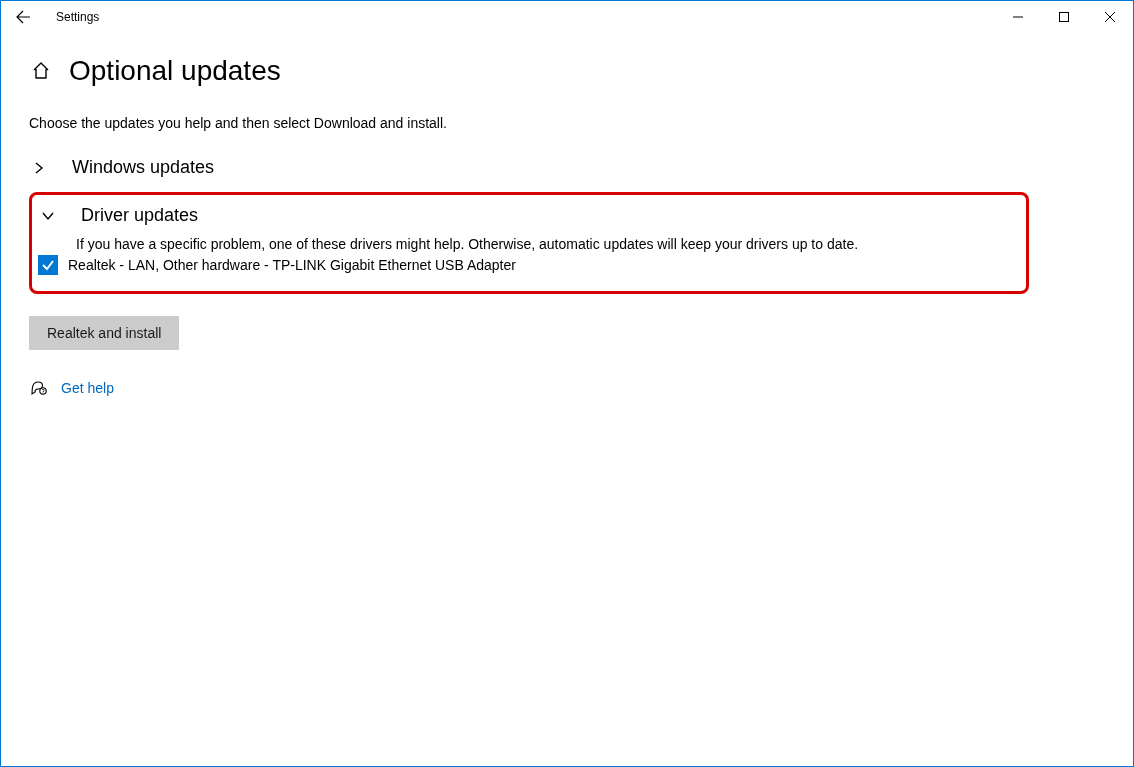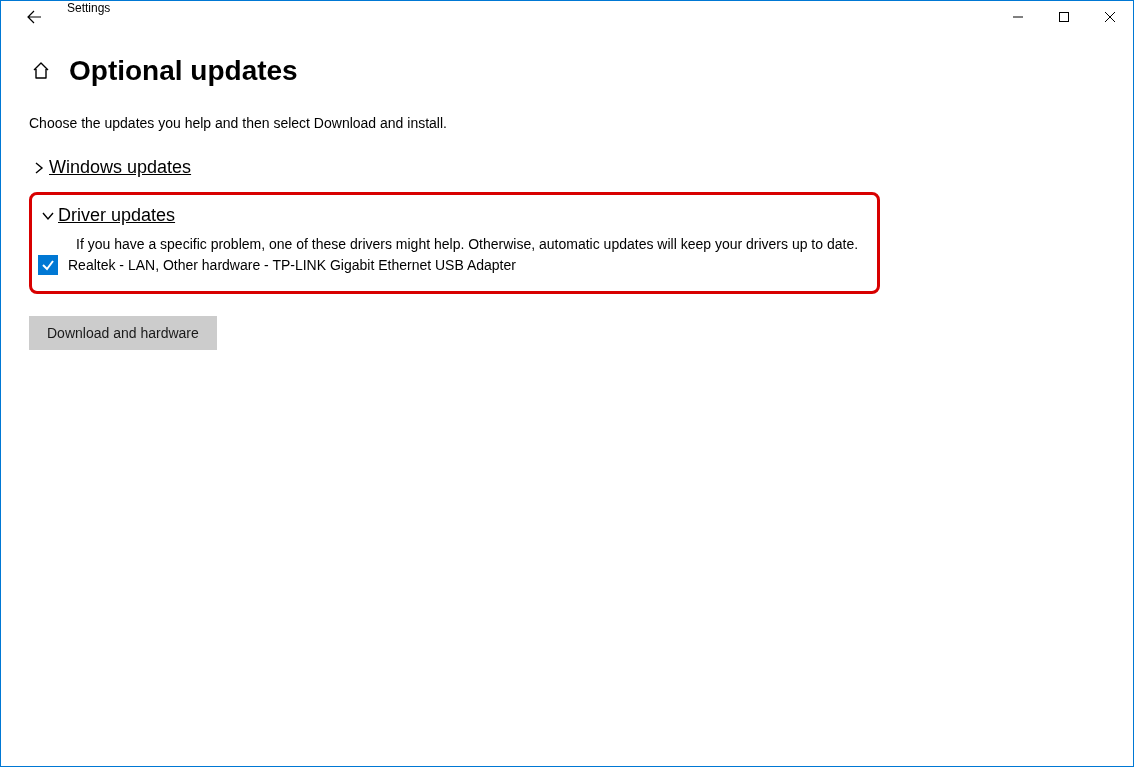--- a/index.html
+++ b/index.html
@@ -13,22 +13,22 @@
     overflow: hidden;
   }
   .window {
     width: 1134px; height: 767px;
     border: 1px solid #0078d4;
     position: relative;
   }
   .titlebar {
     height: 32px;
     display: flex;
-    align-items: flex-start;
-    padding-left: 14px;
+    align-items: center;
+    padding-left: 3px;
   }
   .titlebar .back {
     width: 38px; height: 32px;
     display: flex; align-items: center; justify-content: center;
     cursor: pointer;
   }
   .titlebar .title {
     font-size: 12px;
     margin-left: 14px;
   }
@@ -50,49 +50,48 @@
     align-items: center;
     gap: 16px;
   }
   .home-icon {
     display: flex; align-items: center; justify-content: center;
     width: 24px; height: 24px;
     cursor: pointer;
   }
   .page-title {
     font-size: 28px;
-    font-weight: 700;
+    font-weight: 400;
     margin: 0;
   }
   .instruction {
     margin: 28px 0 22px 0;
     font-size: 14px;
   }
   .section {
     margin-top: 14px;
   }
   .section-header {
     display: flex;
-    gap: 0;
+    gap: 23px;
     cursor: pointer;
     padding: 4px 0;
-    text-decoration: underline;
   }
   .section-header .caret {
     width: 20px; display: flex; align-items: center; justify-content: center;
   }
   .section-title {
     font-size: 18px;
   }
   .highlight-box {
     border: 3px solid #d80000;
     border-radius: 8px;
     padding: 6px 10px 16px 6px;
     margin-top: 10px;
-    width: 851px;
+    width: 1000px;
   }
   .section-desc {
     margin: 6px 0 3px 38px;
     font-size: 14px;
   }
   .driver-row {
     display: flex;
     align-items: center;
     gap: 10px;
   }
@@ -201,17 +200,28 @@
       <div class="driver-row">
         <div class="checkbox">
           <svg width="14" height="14" viewBox="0 0 14 14">
             <path d="M2 7 L6 11 L12 3" stroke="#fff" stroke-width="2" fill="none"></path>
           </svg>
         </div>
         <span class="driver-label">Realtek - LAN, Other hardware - TP-LINK Gigabit Ethernet USB Adapter</span>
       </div>
     </div>
 
-    <button class="download-btn">Download and hardware</button>
-
+    <button class="download-btn">Realtek and install</button>
+
+    <div class="help-row">
+      <div class="help-icon">
+        <svg width="18" height="18" viewBox="0 0 18 18">
+          <path d="M2 15 C2 10 2 3 8 3 C14 3 14 10 8 10 C6 10 5 11 5 13 Z" stroke="#000" stroke-width="1.1" fill="none"></path>
+          <circle cx="13" cy="12" r="3.2" stroke="#000" stroke-width="1.1" fill="#fff"></circle>
+          <path d="M12 10.8 a1.1 1.1 0 1 1 1.4 1.5 l-0.4 0.7" stroke="#000" stroke-width="0.9" fill="none"></path>
+          <circle cx="13" cy="14" r="0.5" fill="#000"></circle>
+        </svg>
+      </div>
+      <span class="help-link">Get help</span>
+    </div>
 
   </div>
 </div>
 
 </body></html>

